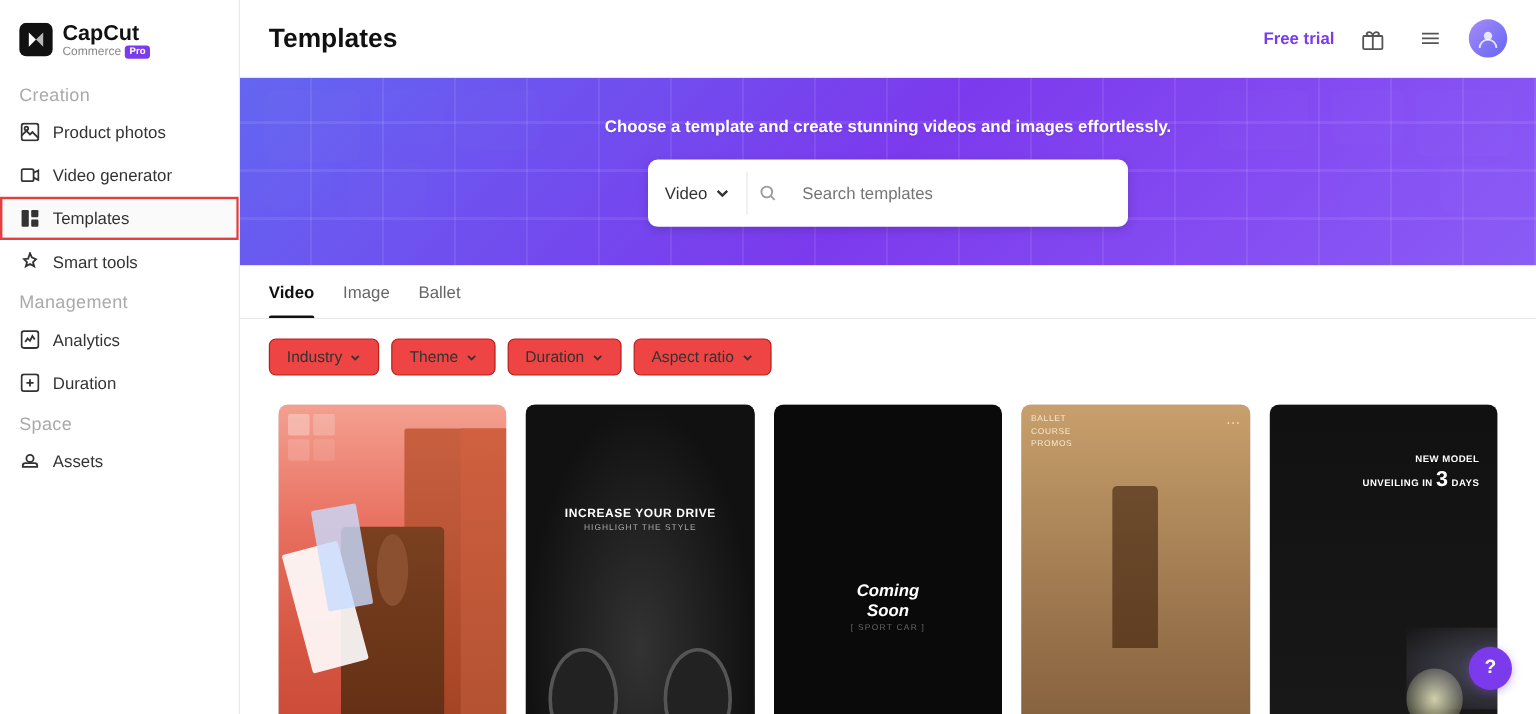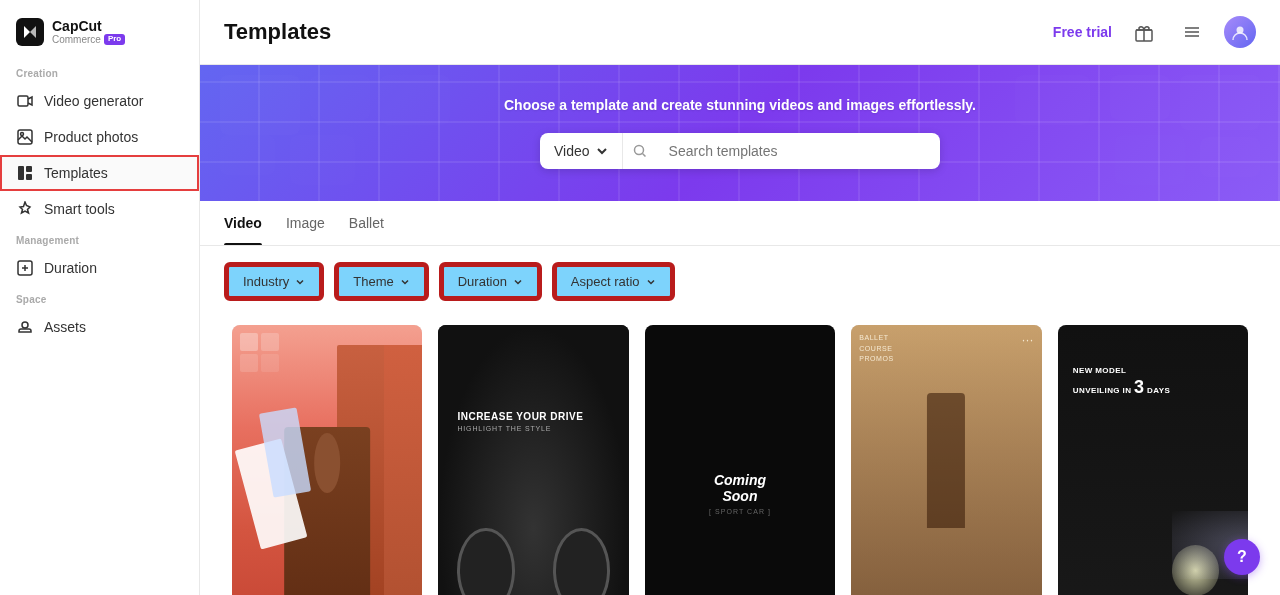--- a/index.html
+++ b/index.html
@@ -26,44 +26,44 @@
     .logo-icon {
       width: 28px;
       height: 28px;
     }
     .logo-text {
       display: flex;
       flex-direction: column;
       line-height: 1.1;
     }
     .logo-main {
-      font-size: 14px;
+      font-size: 18px;
       font-weight: 700;
       color: #111;
     }
     .logo-sub {
       font-size: 10px;
       color: #888;
       display: flex;
       align-items: flex-end;
       gap: 3px;
     }
     .logo-pro-badge {
       background: #7c3aed;
       color: #fff;
       font-size: 8px;
       padding: 1px 4px;
       border-radius: 3px;
       font-weight: 600;
     }
     .sidebar-section-label {
-      font-size: 10px;
+      font-size: 15px;
       color: #aaa;
       padding: 8px 16px 4px;
-      font-weight: 700;
+      font-weight: 400;
       letter-spacing: 0.02em;
     }
     .sidebar-item {
       display: flex;
       align-items: center;
       gap: 10px;
       padding: 9px 16px;
       cursor: pointer;
       font-size: 14px;
       color: #333;
@@ -212,21 +212,21 @@
       padding: 10px 14px;
       border-right: 1px solid #e8e8e8;
       font-size: 14px;
       font-weight: 500;
       color: #333;
       cursor: pointer;
       white-space: nowrap;
     }
     .banner-search-input {
       flex: 1;
-      padding: 10px 14px;
+      padding: 20px 14px;
       border: none;
       outline: none;
       font-size: 14px;
       color: #666;
       background: transparent;
     }
     .search-icon-wrap {
       padding: 0 8px 0 10px;
       color: #aaa;
       display: flex;
@@ -268,26 +268,26 @@
       display: flex;
       gap: 10px;
       padding: 16px 24px;
       background: #fff;
     }
     .filter-btn {
       display: flex;
       align-items: center;
       gap: 6px;
       padding: 7px 14px;
-      border: 5px solid #b91c1c;
+      border: 1px solid #b91c1c;
       border-radius: 6px;
       font-size: 13px;
       color: #333;
       cursor: pointer;
-      background: #7dd3fc;
+      background: #ef4444;
       font-weight: 500;
     }
 
     
     .templates-grid {
       display: grid;
       grid-template-columns: repeat(5, 1fr);
       gap: 0;
       padding: 0 24px 16px;
       background: #fff;
@@ -344,36 +344,36 @@
         <span class="logo-pro-badge">Pro</span>
       </span>
     </div>
   </div>
 
   <div class="sidebar-section-label">Creation</div>
 
   <div class="sidebar-item">
     <span class="sidebar-item-icon">
       <svg viewBox="0 0 16 16" fill="none" stroke="currentColor" stroke-width="1.5">
-        <rect x="1" y="3" width="10" height="10" rx="1.5"></rect>
-        <path d="M11 6l4-2v8l-4-2"></path>
-      </svg>
-    </span>
-    <span>Video generator</span>
-  </div>
-
-  <div class="sidebar-item">
-    <span class="sidebar-item-icon">
-      <svg viewBox="0 0 16 16" fill="none" stroke="currentColor" stroke-width="1.5">
         <rect x="1" y="1" width="14" height="14" rx="2"></rect>
         <circle cx="5" cy="5" r="1.5"></circle>
         <path d="M1 11l4-4 3 3 2-2 5 5"></path>
       </svg>
     </span>
     <span>Product photos</span>
+  </div>
+
+  <div class="sidebar-item">
+    <span class="sidebar-item-icon">
+      <svg viewBox="0 0 16 16" fill="none" stroke="currentColor" stroke-width="1.5">
+        <rect x="1" y="3" width="10" height="10" rx="1.5"></rect>
+        <path d="M11 6l4-2v8l-4-2"></path>
+      </svg>
+    </span>
+    <span>Video generator</span>
   </div>
 
   <div class="sidebar-item active-outlined">
     <span class="sidebar-item-icon">
       <svg viewBox="0 0 16 16" fill="currentColor">
         <rect x="1" y="1" width="6" height="14" rx="1"></rect>
         <rect x="9" y="1" width="6" height="6" rx="1"></rect>
         <rect x="9" y="9" width="6" height="6" rx="1"></rect>
       </svg>
     </span>
@@ -384,20 +384,29 @@
     <span class="sidebar-item-icon">
       <svg viewBox="0 0 16 16" fill="none" stroke="currentColor" stroke-width="1.5">
         <path d="M8 1l1.5 3.5L13 6l-2.5 2.5 1 3.5L8 10l-3.5 2 1-3.5L3 6l3.5-.5z"></path>
       </svg>
     </span>
     <span>Smart tools</span>
   </div>
 
   <div class="sidebar-section-label">Management</div>
 
+  <div class="sidebar-item">
+    <span class="sidebar-item-icon">
+      <svg viewBox="0 0 16 16" fill="none" stroke="currentColor" stroke-width="1.5">
+        <rect x="1" y="1" width="14" height="14" rx="2"></rect>
+        <path d="M4 10l2-3 2 2 2-4 2 3"></path>
+      </svg>
+    </span>
+    <span>Analytics</span>
+  </div>
 
   <div class="sidebar-item">
     <span class="sidebar-item-icon">
       <svg viewBox="0 0 16 16" fill="none" stroke="currentColor" stroke-width="1.5">
         <rect x="1" y="1" width="14" height="14" rx="2"></rect>
         <path d="M5 8h6M8 5v6"></path>
       </svg>
     </span>
     <span>Duration</span>
   </div>
@@ -546,21 +555,21 @@
       <div class="template-card">
         <div class="template-thumb">
           <div style="width:100%;aspect-ratio:9/16;background:linear-gradient(180deg,#1a1a1a 0%,#0d0d0d 100%);position:relative;overflow:hidden;display:flex;align-items:center;justify-content:center;">
 
             <div style="position:absolute;bottom:0;width:100%;height:50%;background:linear-gradient(0deg,#2a2a2a,transparent);"></div>
             <div style="position:absolute;top:0;width:100%;height:100%;background:radial-gradient(ellipse at 50% 60%,#333 0%,#111 70%);"></div>
 
             <div style="position:absolute;bottom:15%;left:10%;width:30%;height:25%;border-radius:50%;border:3px solid #555;background:#222;"></div>
             <div style="position:absolute;bottom:15%;right:10%;width:30%;height:25%;border-radius:50%;border:3px solid #555;background:#222;"></div>
 
-            <div style="position:absolute;top:25%;text-align:left;width:90%;padding:0 5%;">
+            <div style="position:absolute;top:25%;text-align:center;width:90%;padding:0 5%;">
               <div style="font-size:10px;font-weight:900;color:#fff;text-transform:uppercase;letter-spacing:0.05em;line-height:1.3;">INCREASE YOUR DRIVE</div>
               <div style="font-size:7px;color:#aaa;text-transform:uppercase;letter-spacing:0.12em;margin-top:2px;">HIGHLIGHT THE STYLE</div>
             </div>
 
           </div>
         </div>
 
       </div>
 
       <div class="template-card">
@@ -591,21 +600,21 @@
         </div>
       </div>
 
       <div class="template-card">
         <div class="template-thumb">
           <div style="width:100%;aspect-ratio:9/16;background:linear-gradient(180deg,#111 0%,#1a1a1a 100%);position:relative;overflow:hidden;">
 
             <div style="position:absolute;bottom:20%;right:15%;width:25%;height:15%;background:radial-gradient(ellipse,rgba(255,255,200,0.8),transparent);border-radius:50%;"></div>
             <div style="position:absolute;bottom:25%;right:0%;width:40%;height:20%;background:radial-gradient(ellipse at right,rgba(200,200,255,0.3),transparent);"></div>
 
-            <div style="position:absolute;top:12%;left:8%;right:8%;">
+            <div style="position:absolute;top:12%;left:8%;right:8%;text-align:right;">
               <div style="font-size:8px;font-weight:800;color:#fff;text-transform:uppercase;letter-spacing:0.05em;line-height:1.3;">NEW MODEL<br>UNVEILING IN <span style="font-size:18px;font-weight:900;">3</span> DAYS</div>
             </div>
           </div>
         </div>
       </div>
 
     </div>
 
   </div>
 </div>

